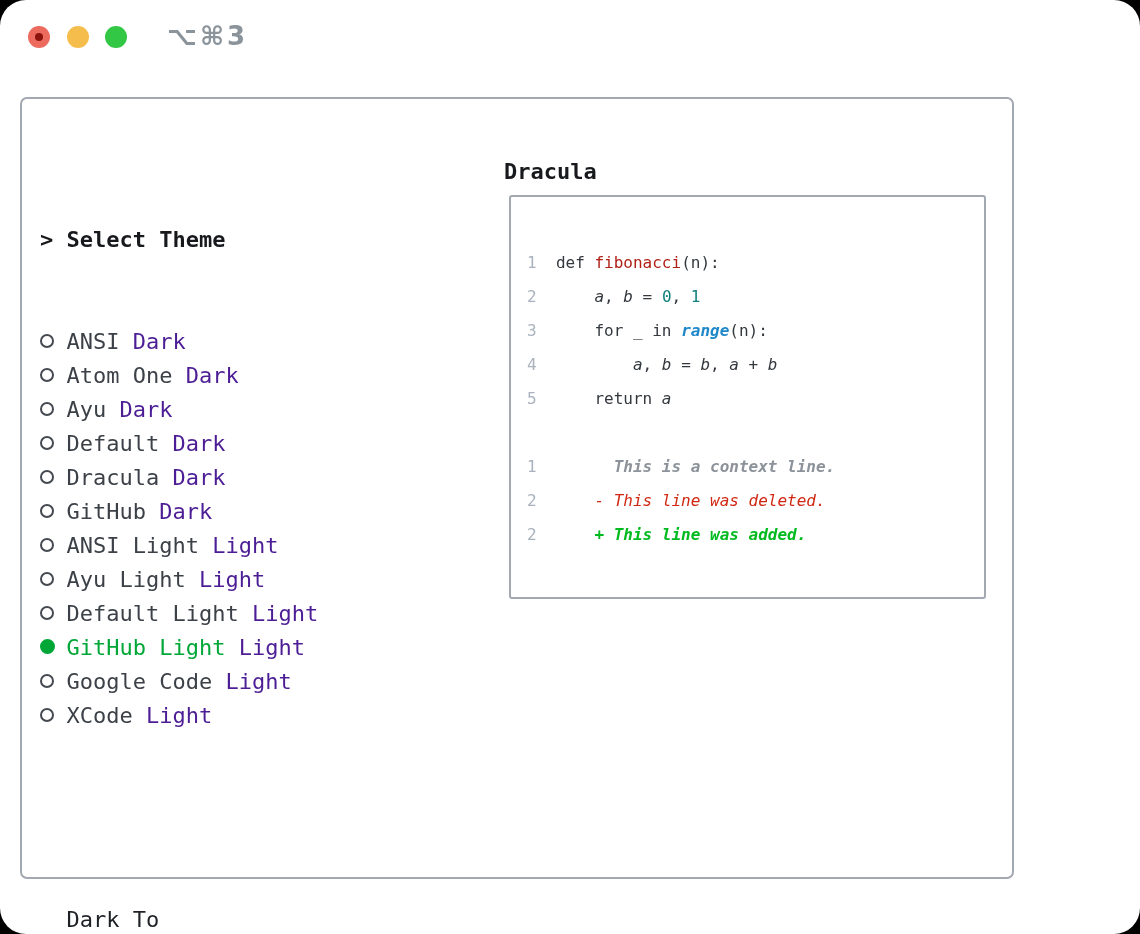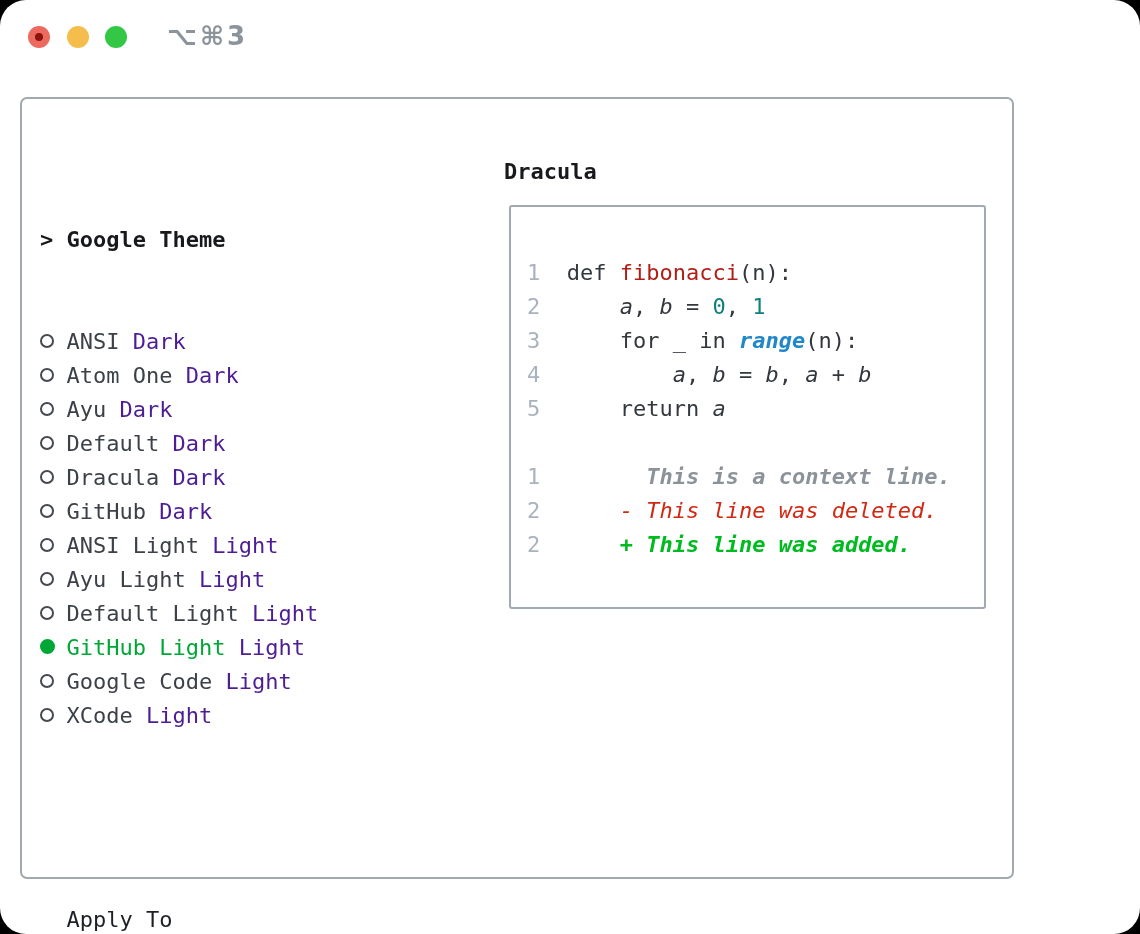--- a/index.html
+++ b/index.html
@@ -31,23 +31,23 @@
         width:15px;height:15px;}
   .item .label{color:#3c4148;}
   .item.selected .label{color:var(--selection-green,#00a737);}
   .variant{color:#4c1d95;margin-left:1ch;}
   .apply-title{color:#1d2126;}
   .spacer{height:34px;}
 
   
   .preview-title{position:absolute;left:482px;top:56px;font-size:22px;line-height:34px;
                  font-weight:bold;color:#17191d;}
-  .preview-box{position:absolute;left:487px;top:106px;width:477px;height:404px;box-sizing:border-box;
+  .preview-box{position:absolute;left:487px;top:96px;width:477px;height:404px;box-sizing:border-box;
                border:2px solid #a3a9b1;border-radius:3px;background:#fff;
-               padding:49px 0 0 16px;font-size:22px;line-height:34px;white-space:pre;}
+               padding:49px 0 0 16px;font-size:16px;line-height:34px;white-space:pre;}
   .pline{height:34px;}
   .ln{display:inline-block;width:3ch;color:#a9b2bd;}
   .tok-code{color:#33383e;}
   .tok-function{color:var(--function-red,#b01f16);}
   .tok-variable{color:#33383e;font-style:italic;}
   .tok-number{color:var(--number-teal,#10807d);}
   .tok-builtin{color:var(--builtin-blue,#2088c9);font-style:italic;font-weight:bold;}
   .tok-context{color:#8b9299;font-style:italic;font-weight:bold;}
   .tok-deleted{color:var(--deleted-red,#d02813);font-style:italic;}
   .tok-added{color:var(--added-green,#00bb1f);font-style:italic;font-weight:bold;}
@@ -58,24 +58,24 @@
 <div class="stage">
 
   <span class="dot dot-red"></span>
   <span class="dot dot-yellow"></span>
   <span class="dot dot-green"></span>
   <span class="shortcut">⌥⌘3</span>
 
   <div class="main-panel">
 
     <div class="left-col">
-      <div class="row"><span class="bullet prompt-char">&gt;</span><span class="panel-title">Google Theme</span></div>
+      <div class="row"><span class="bullet prompt-char">&gt;</span><span class="panel-title">Select Theme</span></div>
       <div id="theme-list"><div class="row item"><span class="bullet"><span class="ring"></span></span><span class="label">ANSI</span><span class="variant">Dark</span></div><div class="row item"><span class="bullet"><span class="ring"></span></span><span class="label">Atom One</span><span class="variant">Dark</span></div><div class="row item"><span class="bullet"><span class="ring"></span></span><span class="label">Ayu</span><span class="variant">Dark</span></div><div class="row item"><span class="bullet"><span class="ring"></span></span><span class="label">Default</span><span class="variant">Dark</span></div><div class="row item"><span class="bullet"><span class="ring"></span></span><span class="label">Dracula</span><span class="variant">Dark</span></div><div class="row item"><span class="bullet"><span class="ring"></span></span><span class="label">GitHub</span><span class="variant">Dark</span></div><div class="row item"><span class="bullet"><span class="ring"></span></span><span class="label">ANSI Light</span><span class="variant">Light</span></div><div class="row item"><span class="bullet"><span class="ring"></span></span><span class="label">Ayu Light</span><span class="variant">Light</span></div><div class="row item"><span class="bullet"><span class="ring"></span></span><span class="label">Default Light</span><span class="variant">Light</span></div><div class="row item selected"><span class="bullet"><span class="ring"></span></span><span class="label">GitHub Light</span><span class="variant">Light</span></div><div class="row item"><span class="bullet"><span class="ring"></span></span><span class="label">Google Code</span><span class="variant">Light</span></div><div class="row item"><span class="bullet"><span class="ring"></span></span><span class="label">XCode</span><span class="variant">Light</span></div></div>
       <div class="spacer"></div>
-      <div class="row"><span class="bullet"></span><span class="apply-title">Apply To</span></div>
+      <div class="row"><span class="bullet"></span><span class="apply-title">Dark To</span></div>
       
       
     </div>
 
     <div class="preview-title">Dracula</div>
     <div class="preview-box" id="preview-code"><div class="pline"><span class="ln">1</span><span class="tok-code">def </span><span class="tok-function">fibonacci</span><span class="tok-code">(n):</span></div><div class="pline"><span class="ln">2</span><span class="tok-code">    </span><span class="tok-variable">a</span><span class="tok-code">, </span><span class="tok-variable">b</span><span class="tok-code"> = </span><span class="tok-number">0</span><span class="tok-code">, </span><span class="tok-number">1</span></div><div class="pline"><span class="ln">3</span><span class="tok-code">    for _ in </span><span class="tok-builtin">range</span><span class="tok-code">(n):</span></div><div class="pline"><span class="ln">4</span><span class="tok-code">        </span><span class="tok-variable">a</span><span class="tok-code">, </span><span class="tok-variable">b</span><span class="tok-code"> = </span><span class="tok-variable">b</span><span class="tok-code">, </span><span class="tok-variable">a</span><span class="tok-code"> + </span><span class="tok-variable">b</span></div><div class="pline"><span class="ln">5</span><span class="tok-code">    return </span><span class="tok-variable">a</span></div><div class="pline"><span class="ln"></span></div><div class="pline"><span class="ln">1</span><span class="tok-context">      This is a context line.</span></div><div class="pline"><span class="ln">2</span><span class="tok-deleted">    - This line was deleted.</span></div><div class="pline"><span class="ln">2</span><span class="tok-added">    + This line was added.</span></div></div>
 
   </div>
 </div>
 

